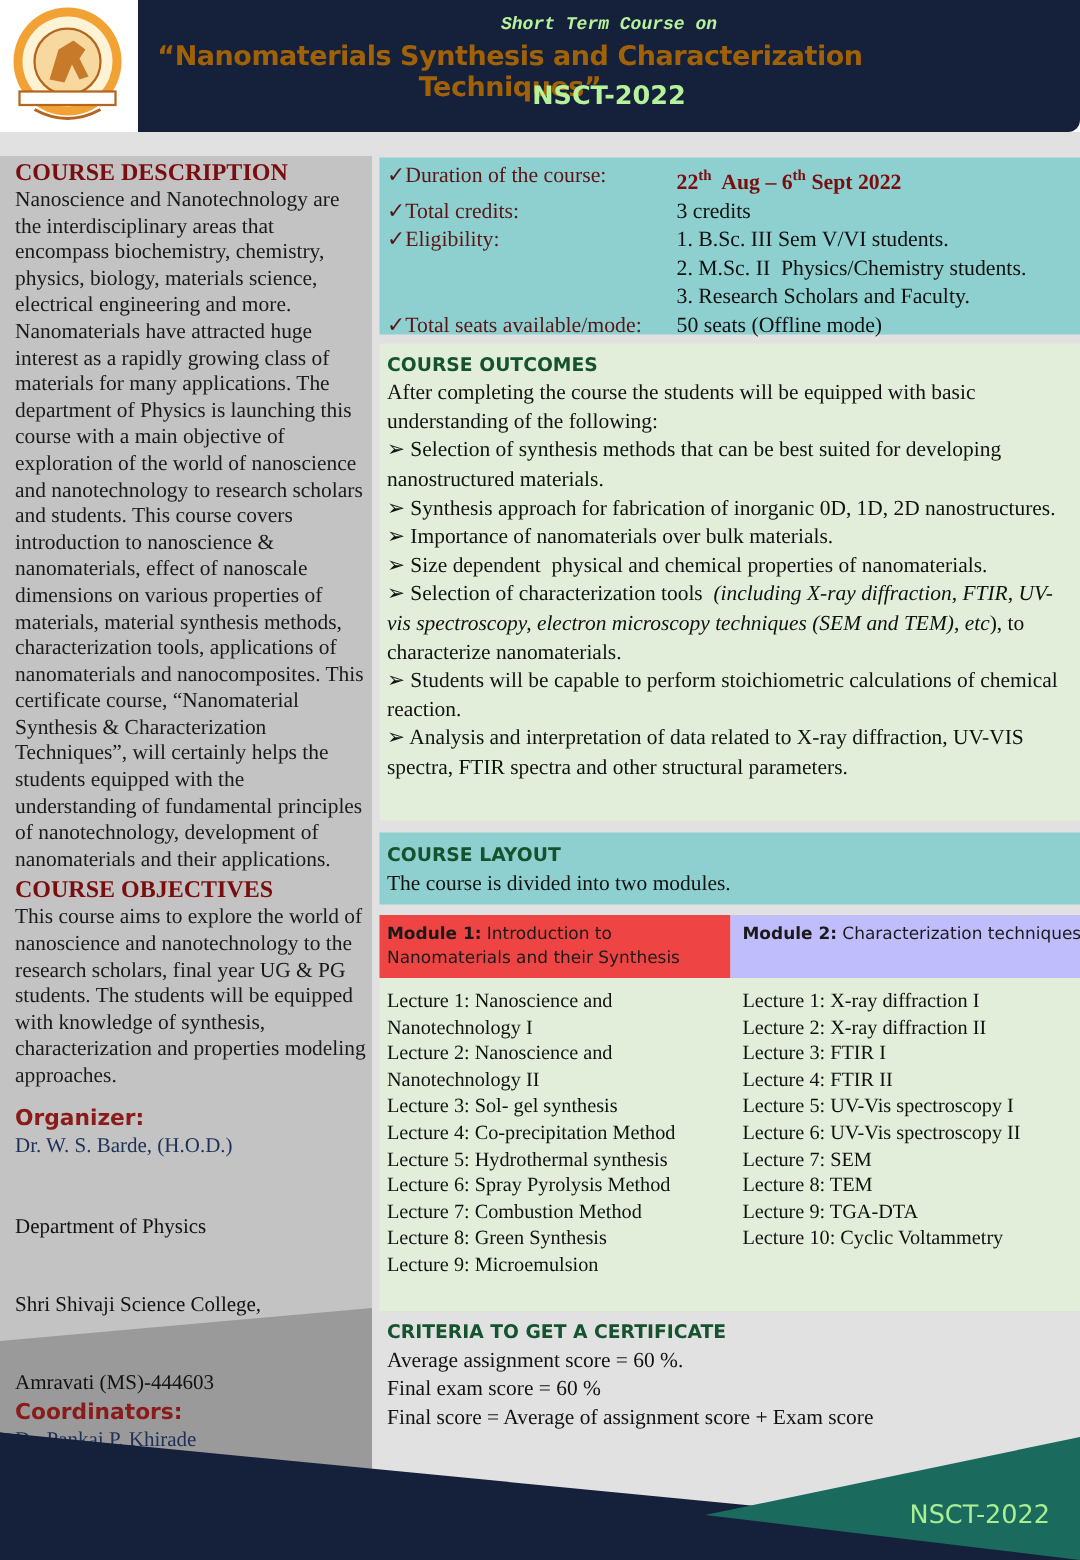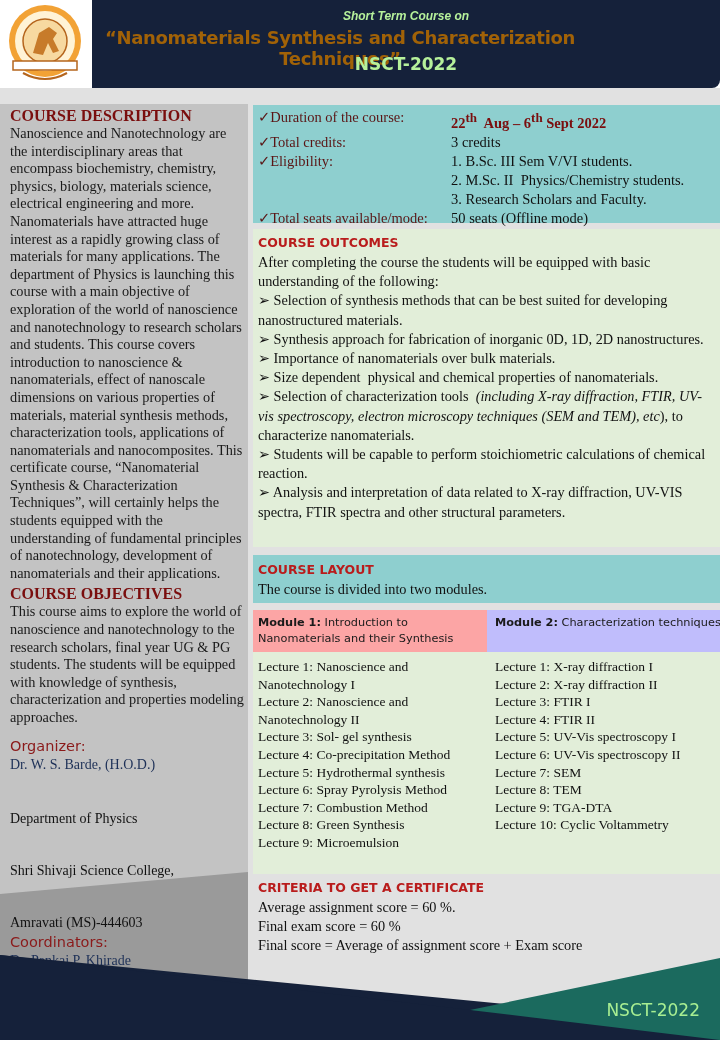--- a/index.html
+++ b/index.html
@@ -3,52 +3,52 @@
 <meta charset="utf-8">
 <style>
   * { box-sizing: border-box; margin: 0; padding: 0; }
   html, body { width: 720px; height: 1040px; overflow: hidden; }
   body { position: relative; background: #e1e1e1; font-family: "Liberation Serif", serif; color: #111; }
 
   
   .header { position: absolute; left: 0; top: 0; width: 720px; height: 88px; background: #ffffff; }
   .header-band { position: absolute; left: 92px; top: 0; width: 628px; height: 88px; background: #15213a; border-bottom-right-radius: 8px; }
   .logo { position: absolute; left: 3px; top: 3px; width: 84px; height: 82px; }
-  .h-sub { position: absolute; left: 92px; width: 628px; top: 9px; text-align: center; color: #b6f19b; font-family: Liberation Sans, sans-serif; font-size: 12px; font-weight: bold; font-style: italic; }
+  .h-sub { position: absolute; left: 92px; width: 628px; top: 9px; text-align: center; color: #b6f19b; font-family: Liberation Mono, monospace; font-size: 12px; font-weight: bold; font-style: italic; }
   .h-title { position: absolute; left: 92px; width: 496px; top: 27px; text-align: center; color: #a16207; font-family: "DejaVu Sans", sans-serif; font-size: 18px; font-weight: bold; letter-spacing: -0.3px; }
   .h-code { position: absolute; left: 92px; width: 628px; top: 54px; text-align: center; color: #b6f19b; font-family: "DejaVu Sans", sans-serif; font-size: 17px; font-weight: bold; }
 
   
   .left { position: absolute; left: 0; top: 104px; width: 248px; height: 936px; background: #c3c3c3; }
   .left-shade { position: absolute; left: 0; top: 0; width: 248px; height: 936px; }
   .left-inner { position: absolute; left: 10px; top: 3px; width: 234px; }
   .sec-title-red { color: #7a0e0e; font-weight: bold; font-size: 16px; line-height: 18px; font-family: "Liberation Serif", serif; }
   .para { font-size: 14.3px; line-height: 17.6px; color: #1a1a1a; }
-  .org-title { color: #8b1a1a; font-family: "DejaVu Sans", sans-serif; font-size: 14.5px; margin-top: 10px; line-height: 18px; }
+  .org-title { color: #8b1a1a; font-family: "DejaVu Sans", sans-serif; font-size: 14.5px; margin-top: 10px; line-height: 18px; font-weight: bold; }
   .org-name { color: #1d3057; font-size: 14px; line-height: 20px; }
   .org-line { font-size: 14px; line-height: 16px; color: #111; margin-top: 36px; }
   .contact { font-size: 12.5px; line-height: 16px; }
   .contact .lbl { color: #c00000; }
   .contact a { color: #1f5fbf; text-decoration: underline; }
 
   
   .info { position: absolute; left: 253px; top: 105px; width: 467px; height: 118px; background: #8ecfcf; padding: 3px 0 0 5px; }
   .info-row { display: flex; font-size: 14.5px; line-height: 19px; color: #5a1515; }
   .info-row .k { width: 193px; white-space: nowrap; }
   .info-row .v { color: #111; }
   .info-row .v.date { color: #7a0e0e; font-weight: bold; }
-  .info-row sup { font-size: 13px; }
+  .info-row sup { font-size: 10px; }
 
   .outcomes { position: absolute; left: 253px; top: 229px; width: 467px; height: 318px; background: #e2eed9; padding: 6px 5px 0 5px; }
-  .sans-head { color: #b91c1c; font-family: "DejaVu Sans", sans-serif; font-weight: bold; font-size: 12.5px; line-height: 16px; margin-bottom: 2px; }
+  .sans-head { color: #14532d; font-family: "DejaVu Sans", sans-serif; font-weight: bold; font-size: 12.5px; line-height: 16px; margin-bottom: 2px; }
   .out-text { font-size: 14.3px; line-height: 19.2px; color: #111; }
   .out-item i { font-style: italic; }
 
   .layout { position: absolute; left: 253px; top: 555px; width: 500px; height: 48px; background: #8ecfcf; padding: 7px 5px 0 5px; }
-  .mod1 { position: absolute; left: 253px; top: 610px; width: 234px; height: 42px; background: #fca5a5; padding: 5px 5px; font-family: "DejaVu Sans", sans-serif; font-size: 11.3px; line-height: 16px; color: #1a1a1a; }
+  .mod1 { position: absolute; left: 253px; top: 610px; width: 234px; height: 42px; background: #ef4444; padding: 5px 5px; font-family: "DejaVu Sans", sans-serif; font-size: 11.3px; line-height: 16px; color: #1a1a1a; }
   .mod2 { position: absolute; left: 487px; top: 610px; width: 261px; height: 42px; background: #c0bdfc; padding: 5px 8px; font-family: "DejaVu Sans", sans-serif; font-size: 11.3px; line-height: 16px; color: #1a1a1a; }
   .lectures { position: absolute; left: 253px; top: 652px; width: 467px; height: 222px; background: #e2eed9; }
   .lec-col1 { position: absolute; left: 5px; top: 6px; width: 230px; font-size: 13.5px; line-height: 17.6px; }
   .lec-col2 { position: absolute; left: 242px; top: 6px; width: 225px; font-size: 13.5px; line-height: 17.6px; }
 
   .criteria { position: absolute; left: 253px; top: 875px; width: 467px; padding: 5px 5px 0 5px; }
   .crit-text { font-size: 14.3px; line-height: 19px; }
 
   .footer-svg { position: absolute; left: 0; top: 0; width: 720px; height: 1040px; pointer-events: none; }
   .footer-code { position: absolute; right: 20px; top: 1000px; color: #a8ee92; font-family: "DejaVu Sans", sans-serif; font-size: 17px; }

